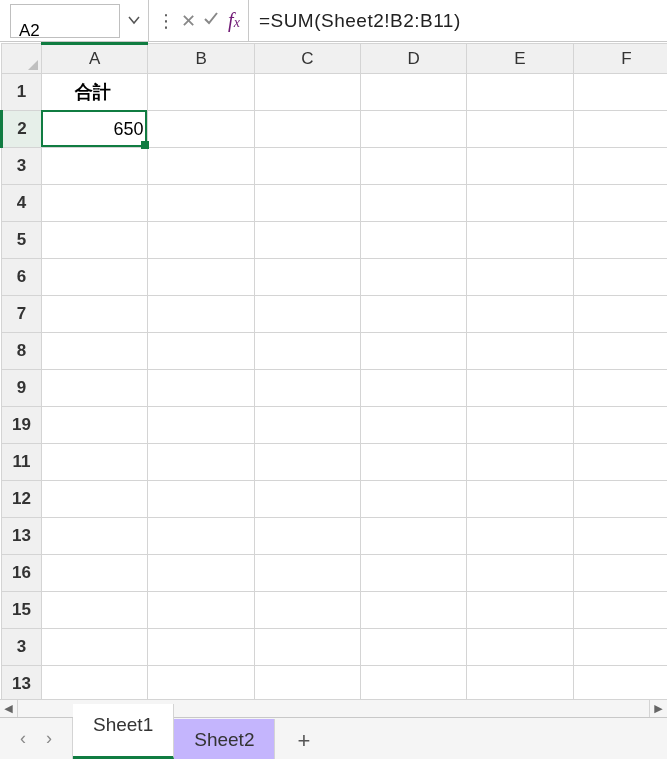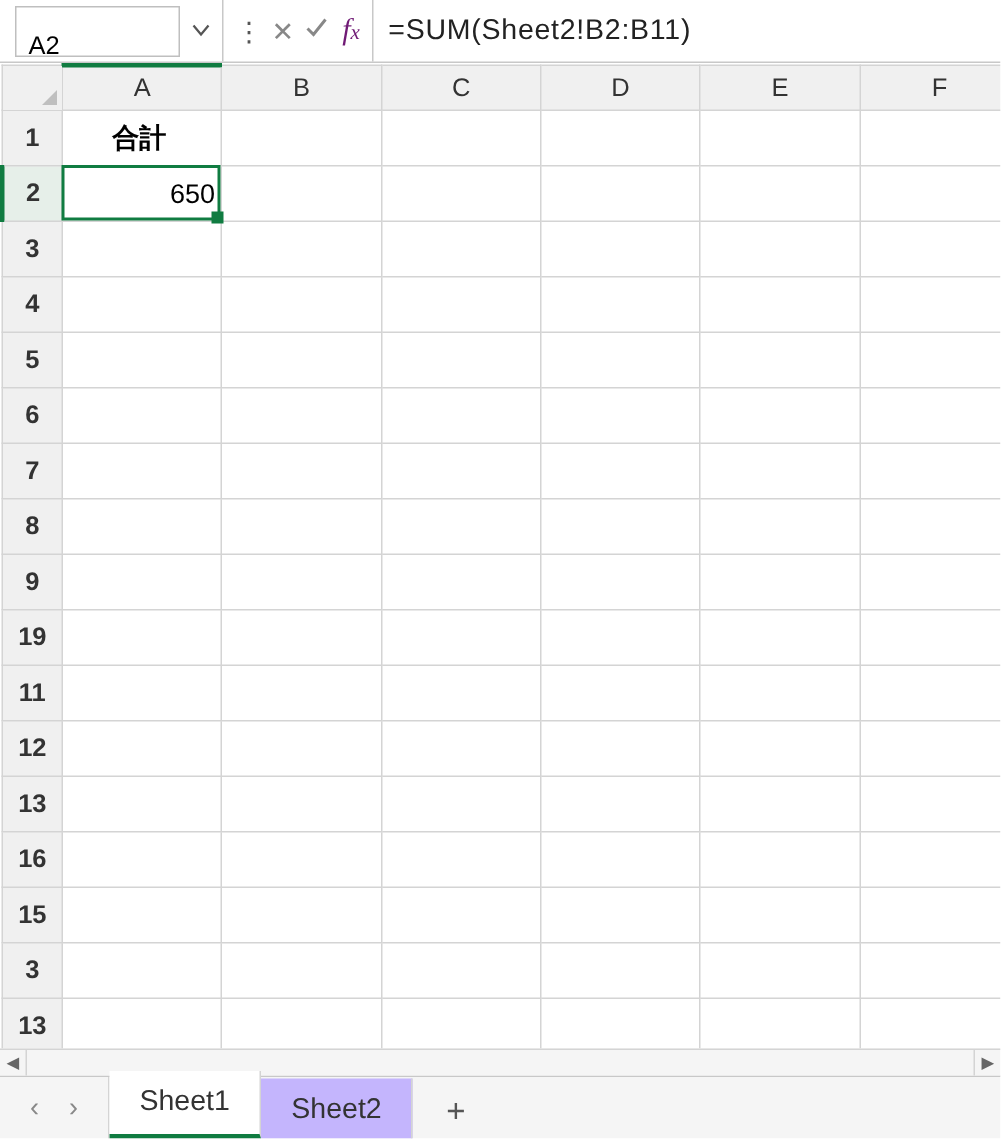--- a/index.html
+++ b/index.html
@@ -176,21 +176,21 @@
     padding:10px 20px 8px 20px;
     font-size:19px;
     color:#333;
     border-right:1px solid #d4d4d4;
     background:#c4b5fd;
     position:relative;
   }
   .tab.active {
     background:#ffffff;
     border-bottom:3px solid #107c41;
-    padding-bottom:10px;
+    padding-bottom:20px;
   }
   .new-tab {
     padding:10px 22px;
     color:#555;
     font-size:22px;
     font-weight:300;
   }
 </style>
 </head>
 <body>

